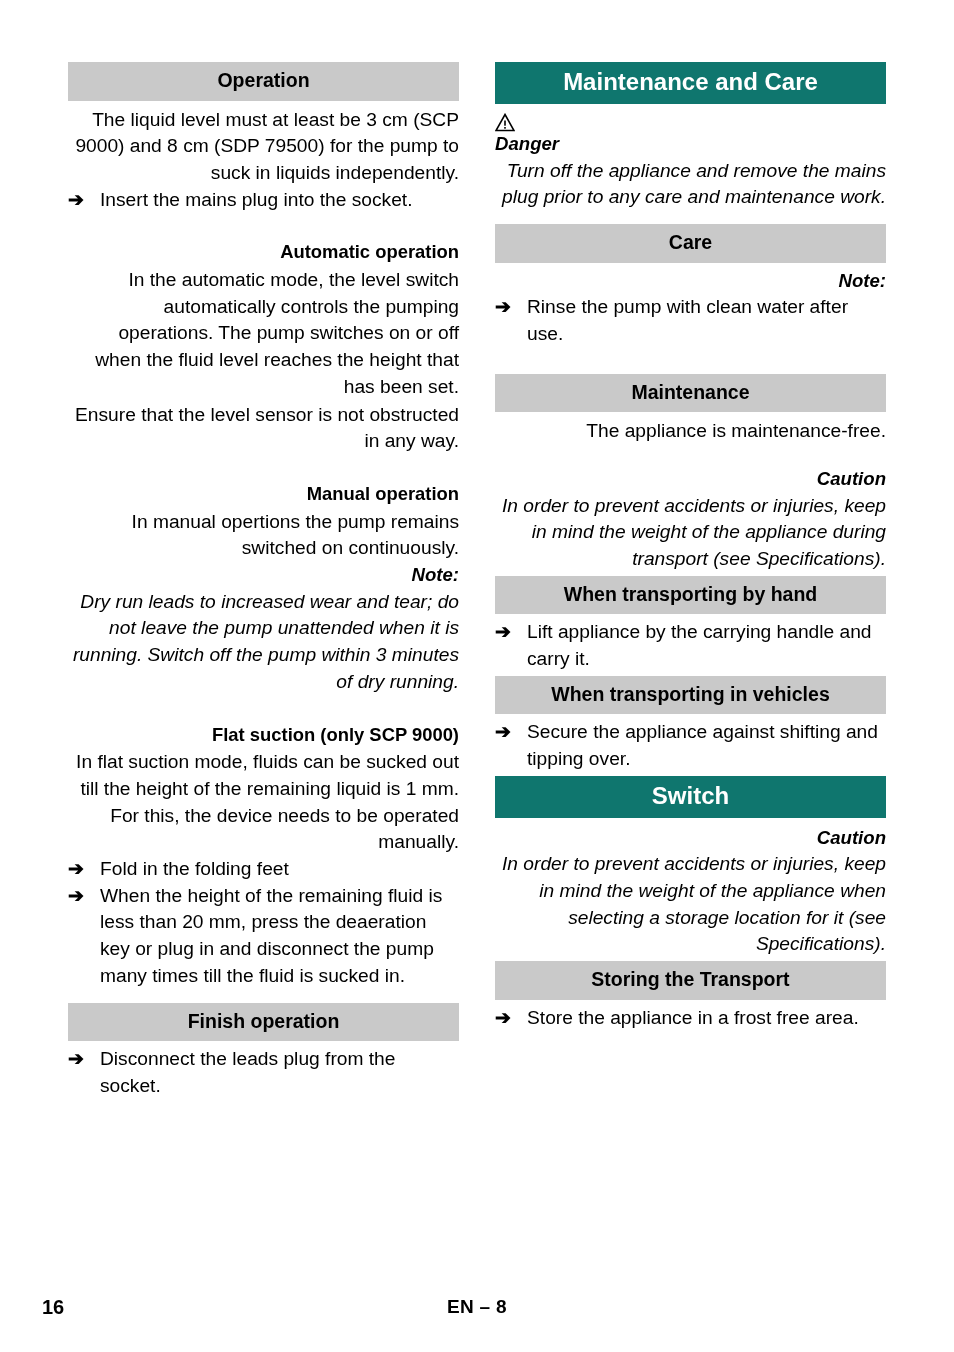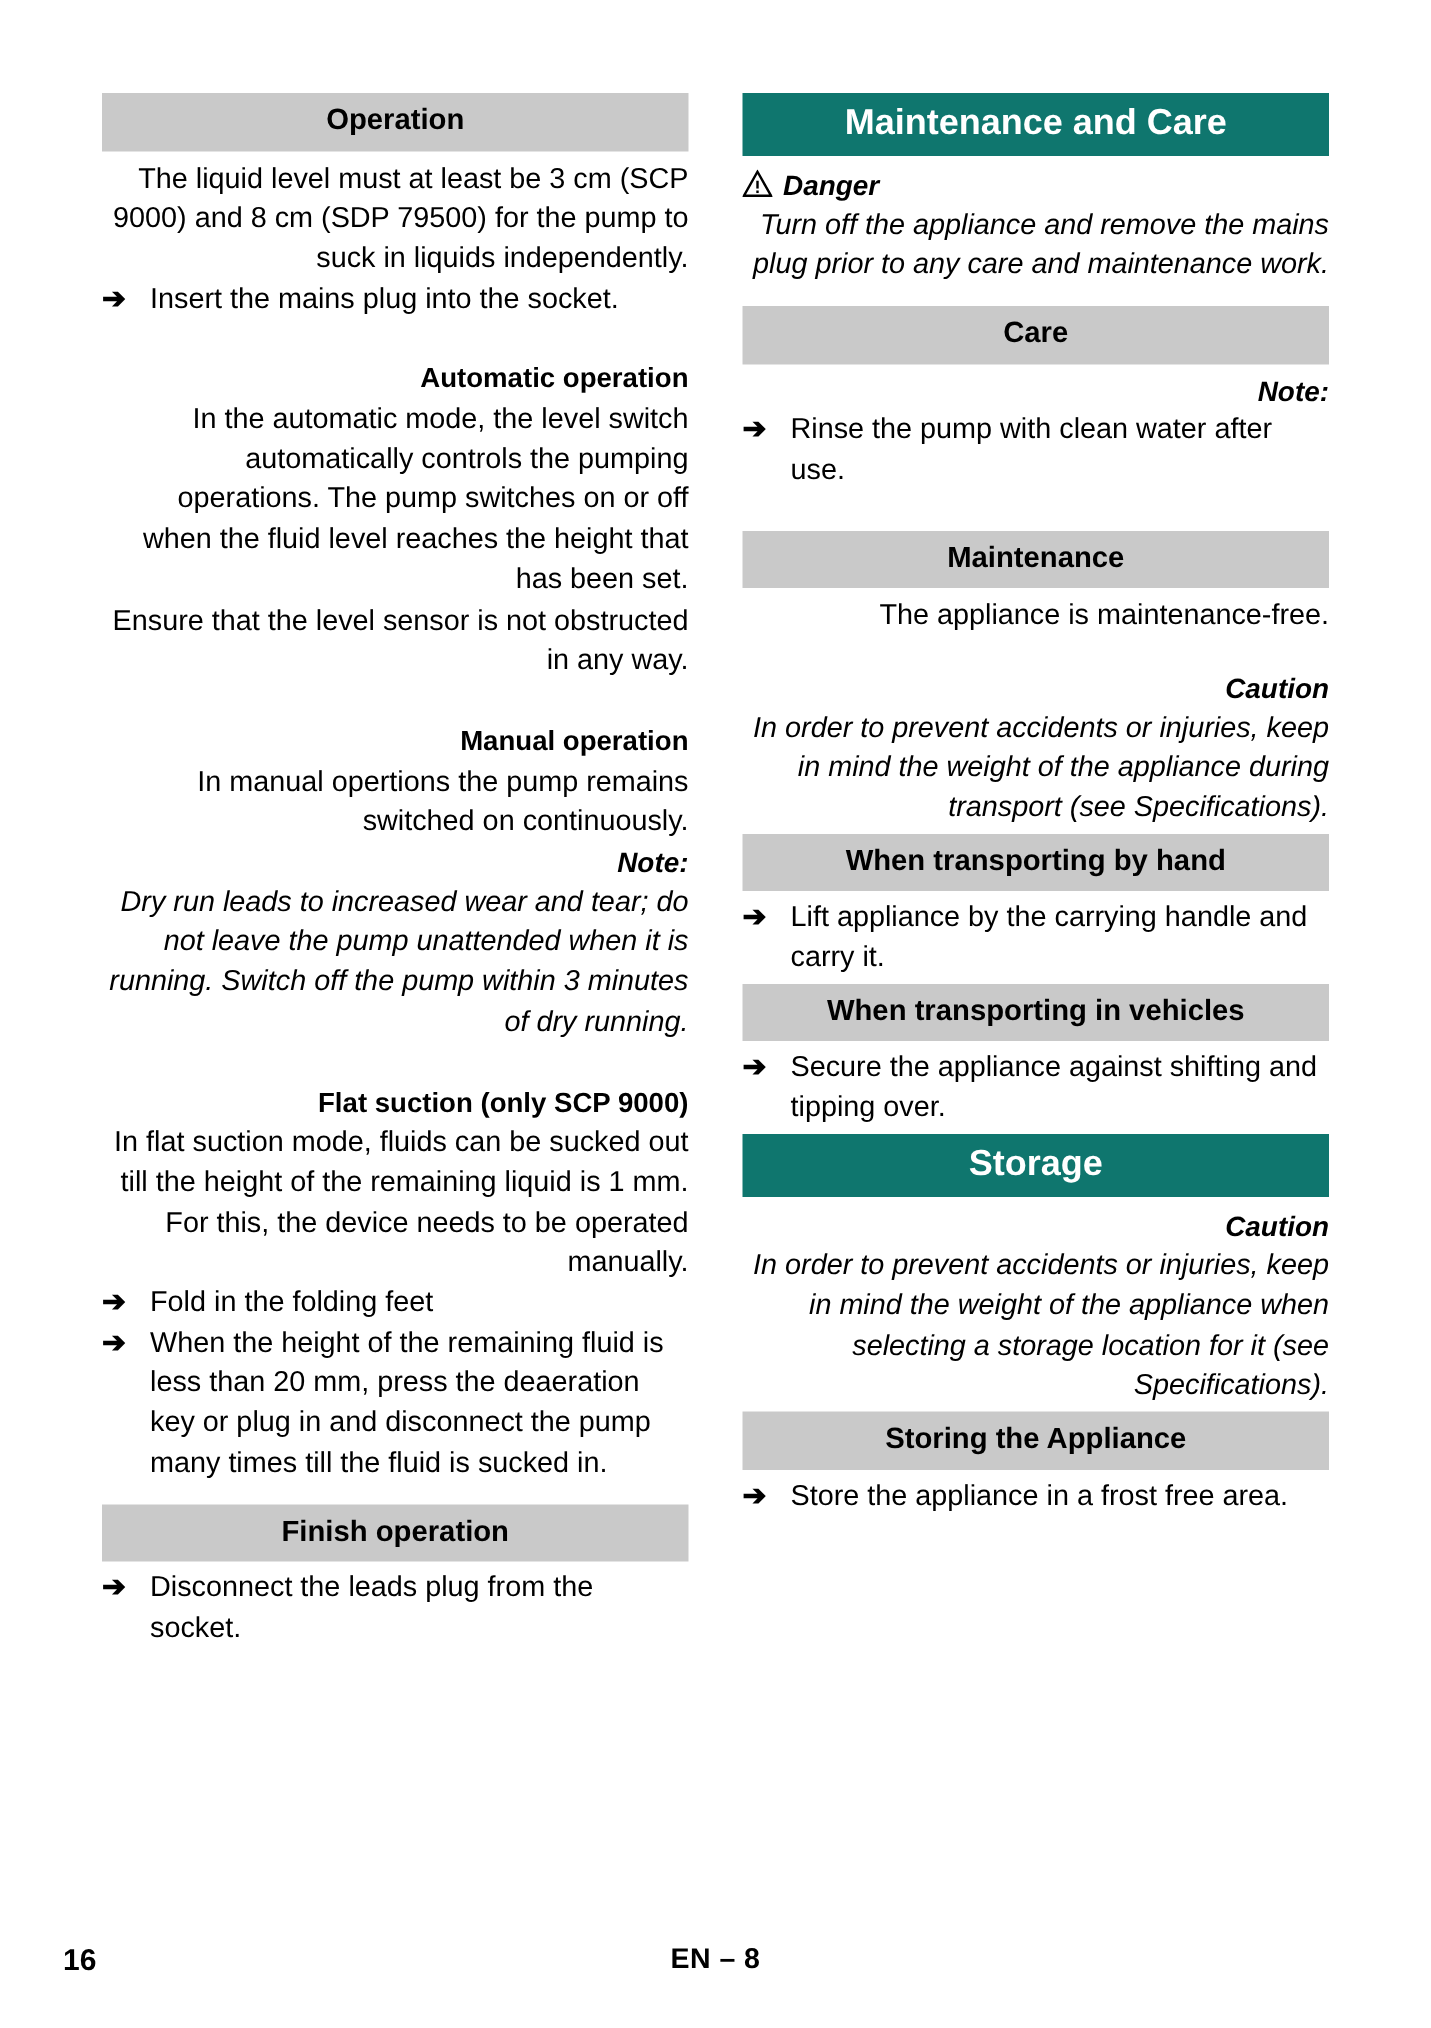--- a/index.html
+++ b/index.html
@@ -94,20 +94,21 @@
   }
 
   .danger-head {
     font-size: 18.6px;
     font-weight: bold;
     font-style: italic;
     line-height: 26.7px;
     margin: 0;
     display: flex;
     align-items: baseline;
+    flex-direction: column;
   }
   .warn-tri {
     display: inline-block;
     width: 20px;
     height: 19px;
     margin-right: 7px;
     position: relative;
     top: 2px;
     flex: 0 0 20px;
   }
@@ -293,30 +294,30 @@
 
       <div class="gap-bar-bot"></div>
 
       <div class="step">
         <span class="step-arrow">➔</span>
         <span class="step-text">Secure the appliance against shifting and tipping over.</span>
       </div>
 
       <div class="gap-xs"></div>
 
-      <div class="bar bar-black">Storage</div>
+      <div class="bar bar-black">Switch</div>
 
       <div class="gap-sm"></div>
 
       <p class="note-head">Caution</p>
       <p class="italic-text">In order to prevent accidents or injuries, keep in mind the weight of the appliance when selecting a storage location for it (see Specifications).</p>
 
       <div class="gap-xs"></div>
 
-      <div class="bar bar-gray">Storing the Appliance</div>
+      <div class="bar bar-gray">Storing the Transport</div>
 
       <div class="gap-bar-bot"></div>
 
       <div class="step">
         <span class="step-arrow">➔</span>
         <span class="step-text">Store the appliance in a frost free area.</span>
       </div>
 
     </div>
 

